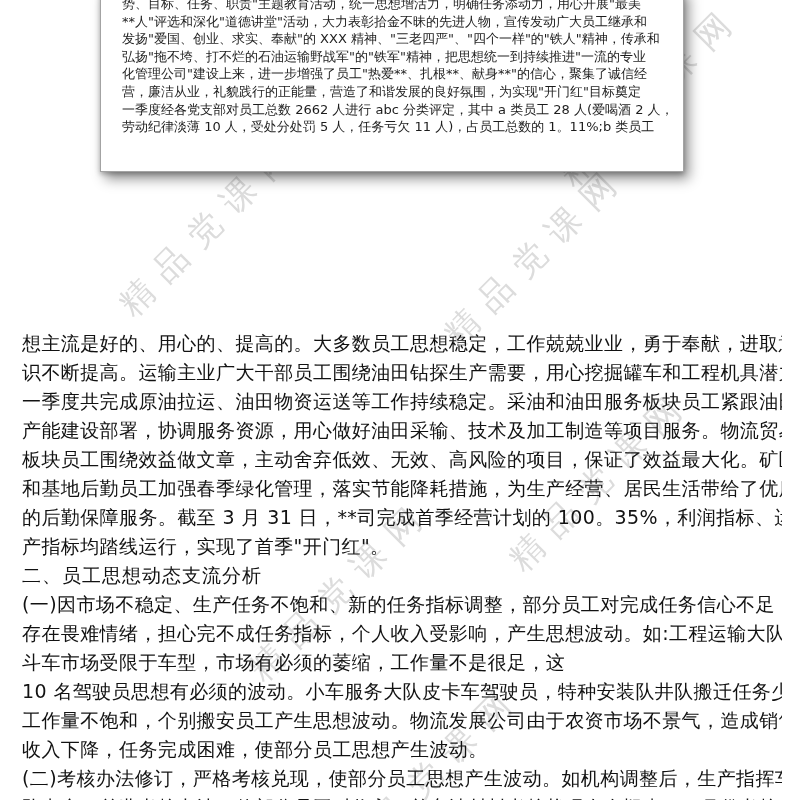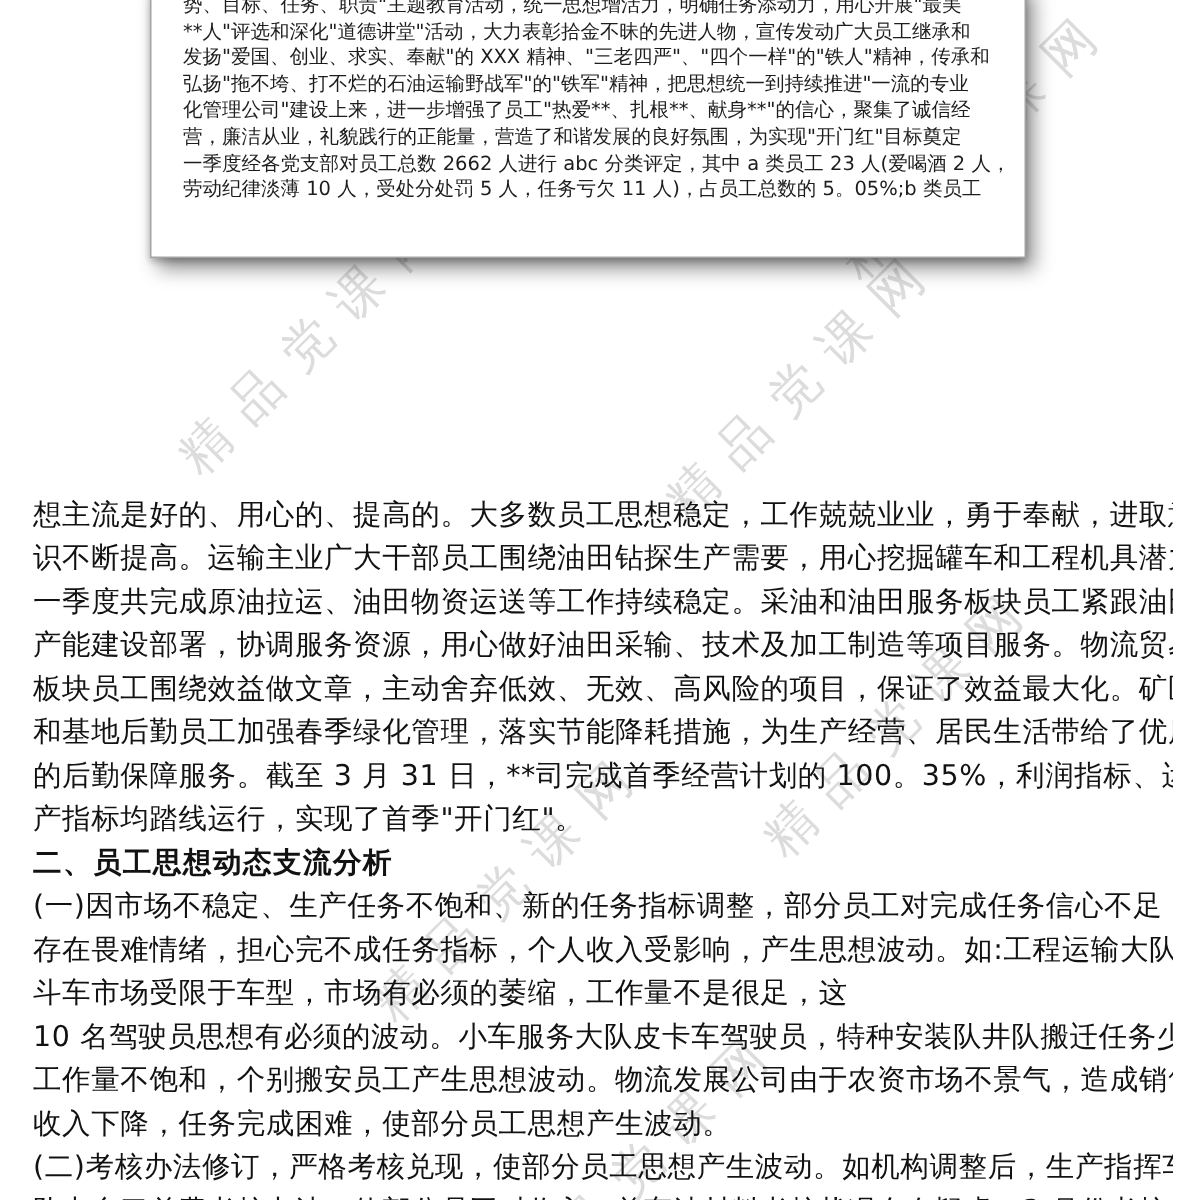--- a/index.html
+++ b/index.html
@@ -58,21 +58,21 @@
     z-index:3;
   }
   .body-line {
     height:29px; line-height:29px;
     font-size:19px;
     letter-spacing:0.4px;
     color:#121212;
     white-space:nowrap;
     overflow:hidden;
   }
-  .heading-line { font-weight:bold; letter-spacing:1px; }
+  .heading-line { font-weight:normal; letter-spacing:1px; }
 </style>
 </head>
 <body>
 
 <div class="watermark-layer">
   <span class="wm wm1" style="color: rgb(220, 220, 220);">精品党课网</span>
   <span class="wm wm2" style="color: rgb(220, 220, 220);">精品党课网</span>
   <span class="wm wm3" style="color: rgb(220, 220, 220);">精品党课网</span>
   <span class="wm wm4" style="color: rgb(220, 220, 220);">精品党课网</span>
   <span class="wm wm5" style="color: rgb(220, 220, 220);">精品党课网</span>
@@ -81,22 +81,22 @@
 </div>
 
 <div class="frag-page">
   <div>
       <div class="frag-line">势、目标、任务、职责"主题教育活动，统一思想增活力，明确任务添动力，用心开展"最美</div>
       <div class="frag-line">**人"评选和深化"道德讲堂"活动，大力表彰拾金不昧的先进人物，宣传发动广大员工继承和</div>
       <div class="frag-line">发扬"爱国、创业、求实、奉献"的 XXX 精神、"三老四严"、"四个一样"的"铁人"精神，传承和</div>
       <div class="frag-line">弘扬"拖不垮、打不烂的石油运输野战军"的"铁军"精神，把思想统一到持续推进"一流的专业</div>
       <div class="frag-line">化管理公司"建设上来，进一步增强了员工"热爱**、扎根**、献身**"的信心，聚集了诚信经</div>
       <div class="frag-line">营，廉洁从业，礼貌践行的正能量，营造了和谐发展的良好氛围，为实现"开门红"目标奠定</div>
-      <div class="frag-line">一季度经各党支部对员工总数 2662 人进行 abc 分类评定，其中 a 类员工 23 人(爱喝酒 2 人，</div>
-      <div class="frag-line">劳动纪律淡薄 10 人，受处分处罚 5 人，任务亏欠 11 人)，占员工总数的 5。05%;b 类员工</div>
+      <div class="frag-line">一季度经各党支部对员工总数 2662 人进行 abc 分类评定，其中 a 类员工 28 人(爱喝酒 2 人，</div>
+      <div class="frag-line">劳动纪律淡薄 10 人，受处分处罚 5 人，任务亏欠 11 人)，占员工总数的 1。11%;b 类员工</div>
     </div>
 </div>
 
 <div class="main-text">
   <div>
       <div class="body-line">想主流是好的、用心的、提高的。大多数员工思想稳定，工作兢兢业业，勇于奉献，进取意</div>
       <div class="body-line">识不断提高。运输主业广大干部员工围绕油田钻探生产需要，用心挖掘罐车和工程机具潜力，</div>
       <div class="body-line">一季度共完成原油拉运、油田物资运送等工作持续稳定。采油和油田服务板块员工紧跟油田</div>
       <div class="body-line">产能建设部署，协调服务资源，用心做好油田采输、技术及加工制造等项目服务。物流贸易</div>
       <div class="body-line">板块员工围绕效益做文章，主动舍弃低效、无效、高风险的项目，保证了效益最大化。矿区</div>

